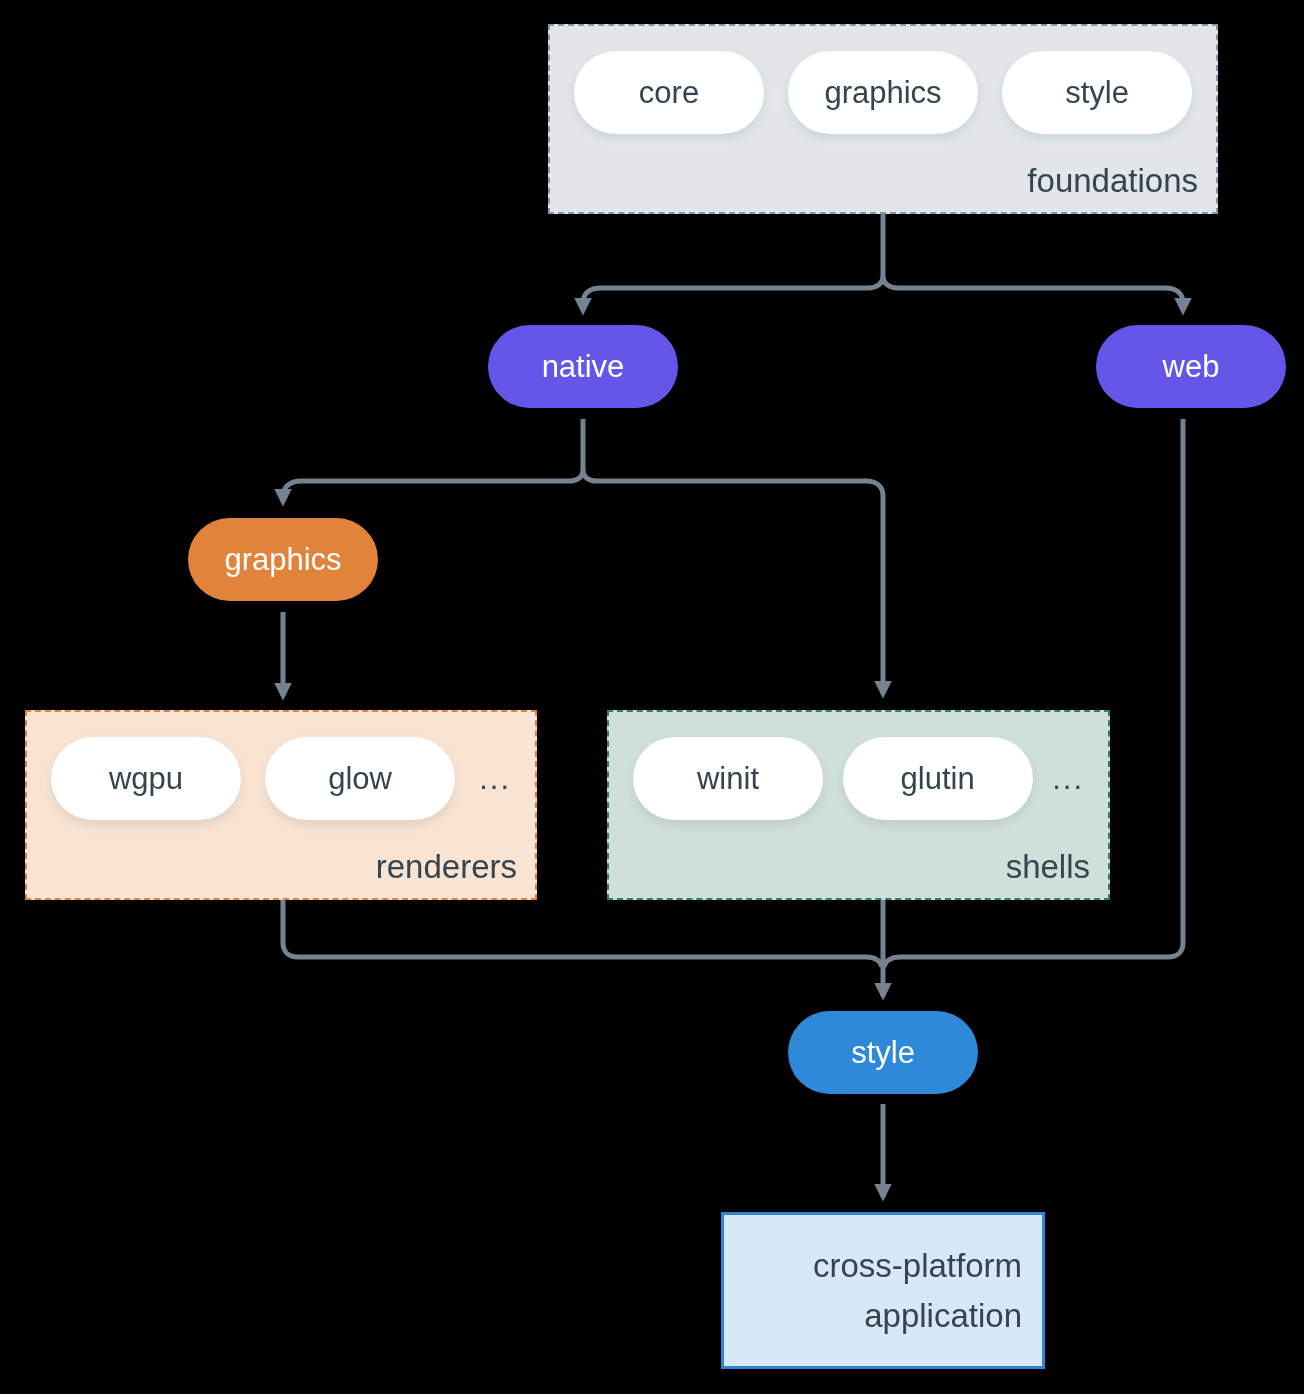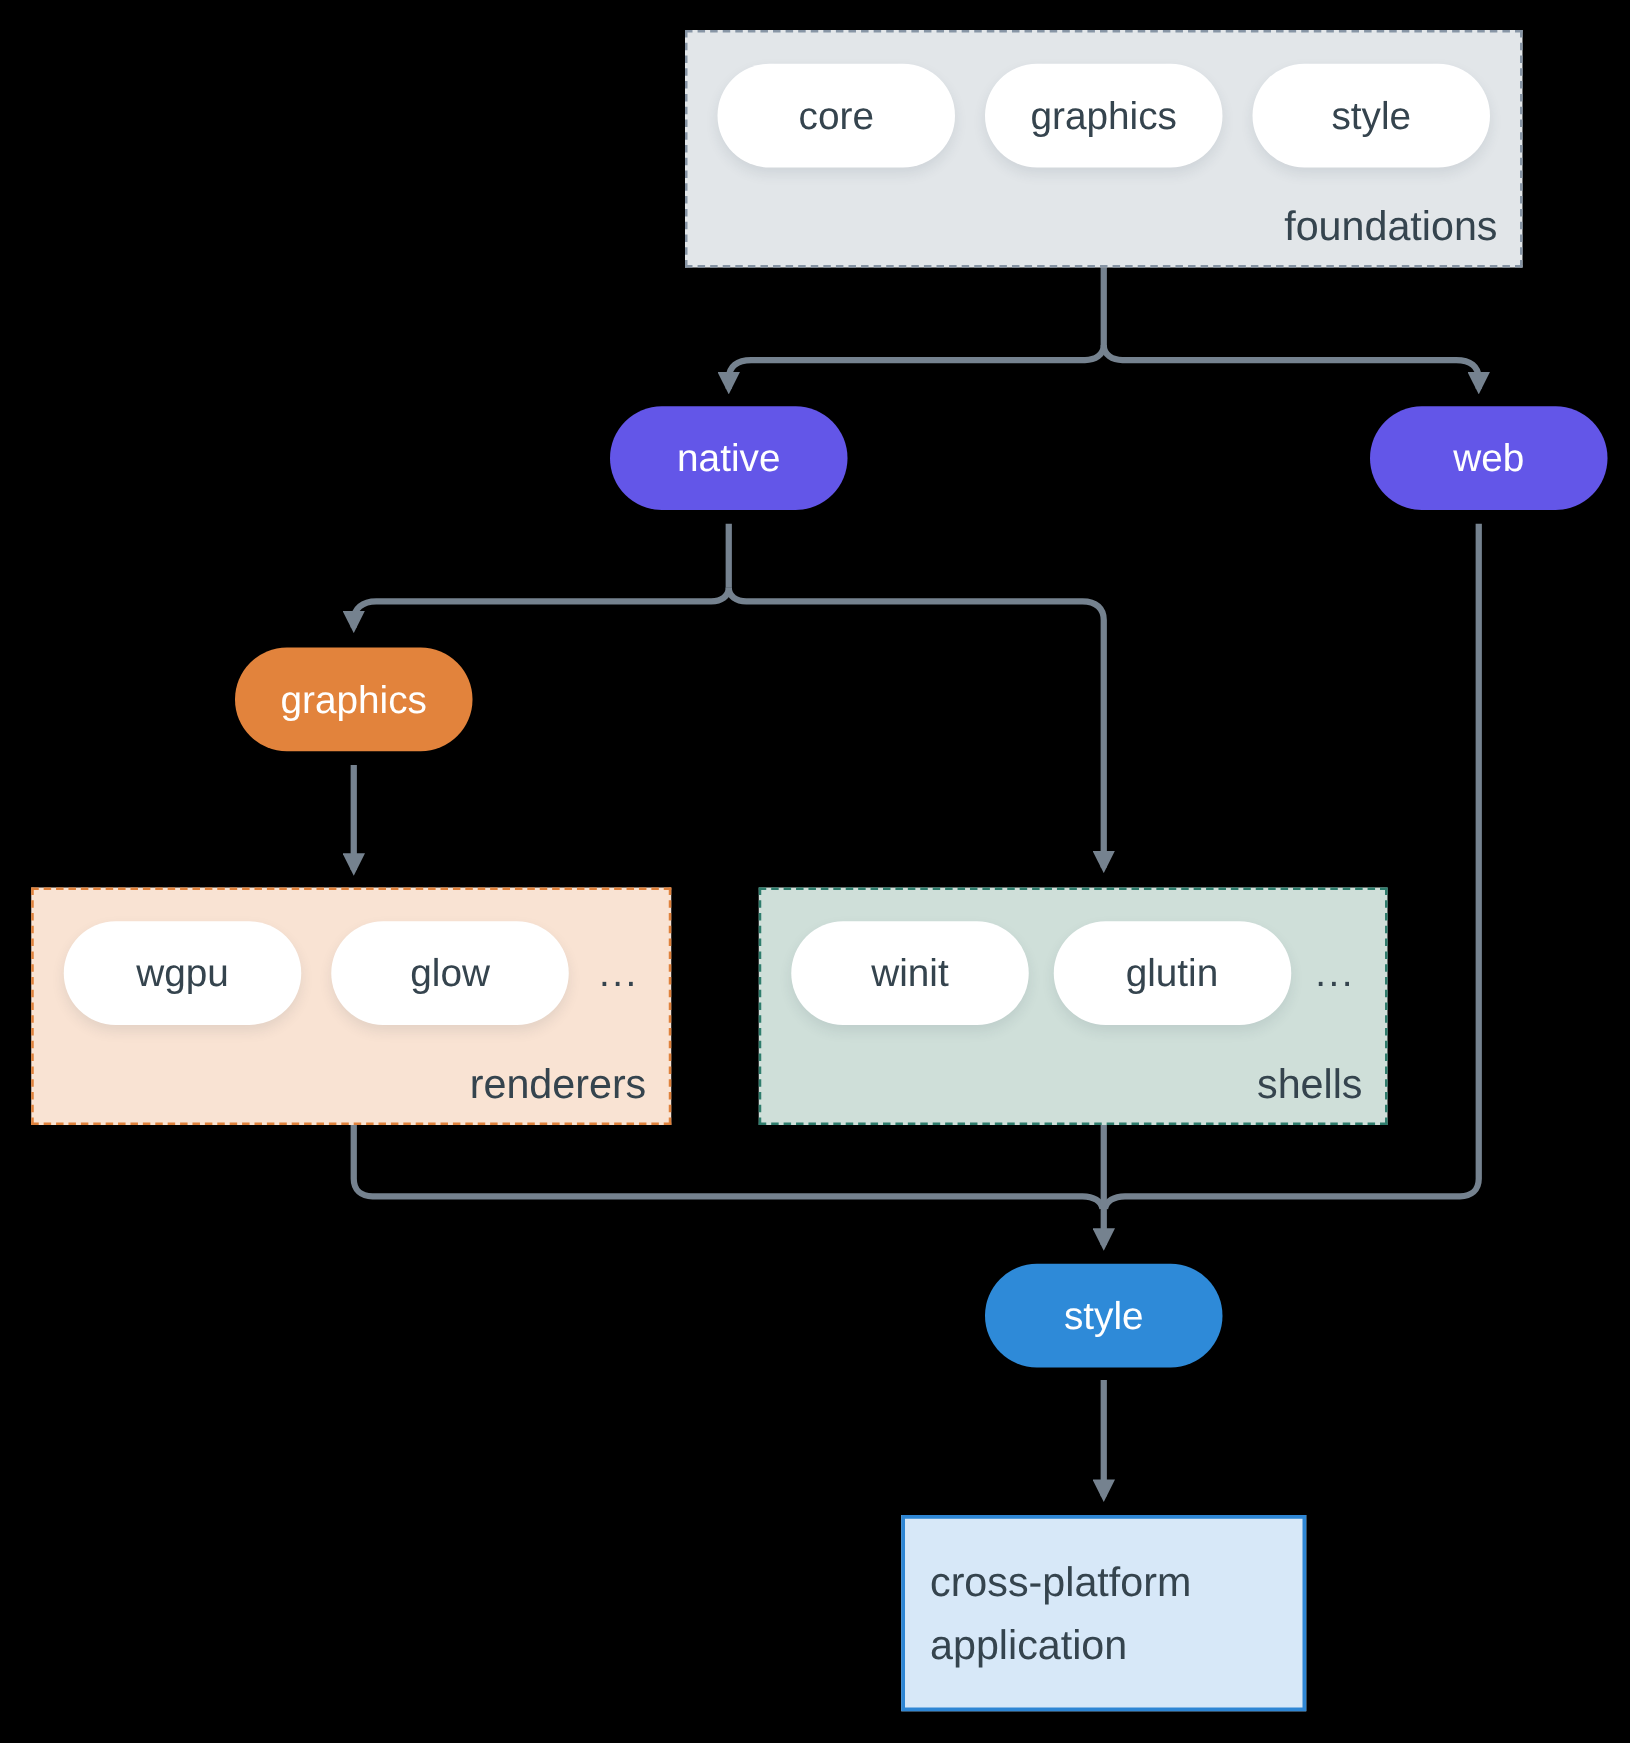--- a/index.html
+++ b/index.html
@@ -37,21 +37,21 @@
   .group.renderers{left:25px; top:710px; width:512px; height:190px;
         background:var(--renderers_fill); border-color:var(--renderers_border);}
   .group.shells{left:607px; top:710px; width:503px; height:190px;
         background:var(--shells_fill); border-color:var(--shells_border);text-align:center;}
   .pillrow{display:flex; justify-content:space-between; align-items:center; padding:25px 24px 0;}
   .ellipsis{font-size:31px; color:var(--text_dark); letter-spacing:2px; align-self:center;}
   .group-label{position:absolute; right:18px; bottom:12px; font-size:33px; color:var(--text_dark);}
 
   .appbox{position:absolute; left:721px; top:1212px; width:324px; height:157px;
         background:var(--app_fill); border:3px solid var(--app_border);
-        display:flex; align-items:center; justify-content:center; text-align:left;
+        display:flex; align-items:center; justify-content:center; text-align:right;
         font-size:33px; line-height:1.5; color:var(--text_dark); padding:0 20px;}
 </style>
 </head>
 <body>
 
 <div class="canvas">
 
   <svg class="edges" width="1304" height="1394" viewBox="0 0 1304 1394" aria-hidden="true">
     <defs>
       <marker id="arrow" viewBox="0 0 10 10" refX="7.5" refY="5" markerWidth="3.6" markerHeight="3.6" orient="auto-start-reverse">

